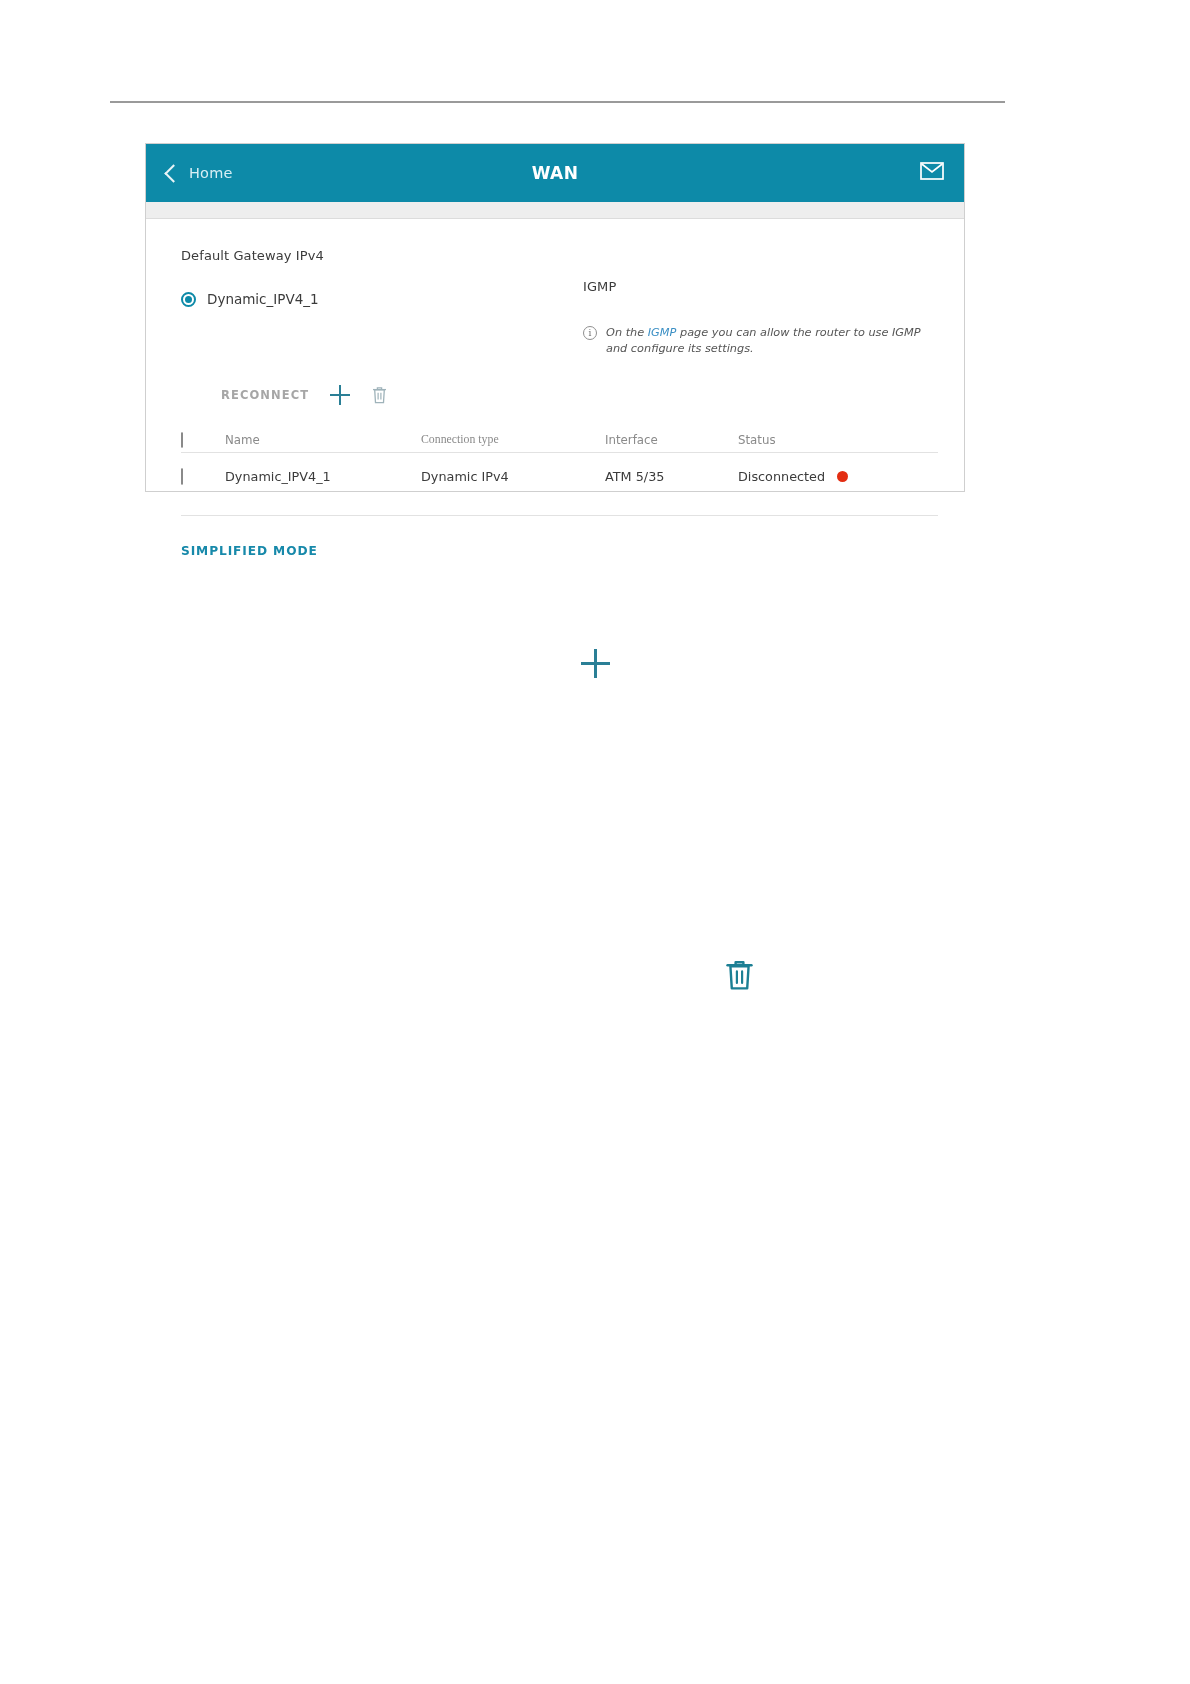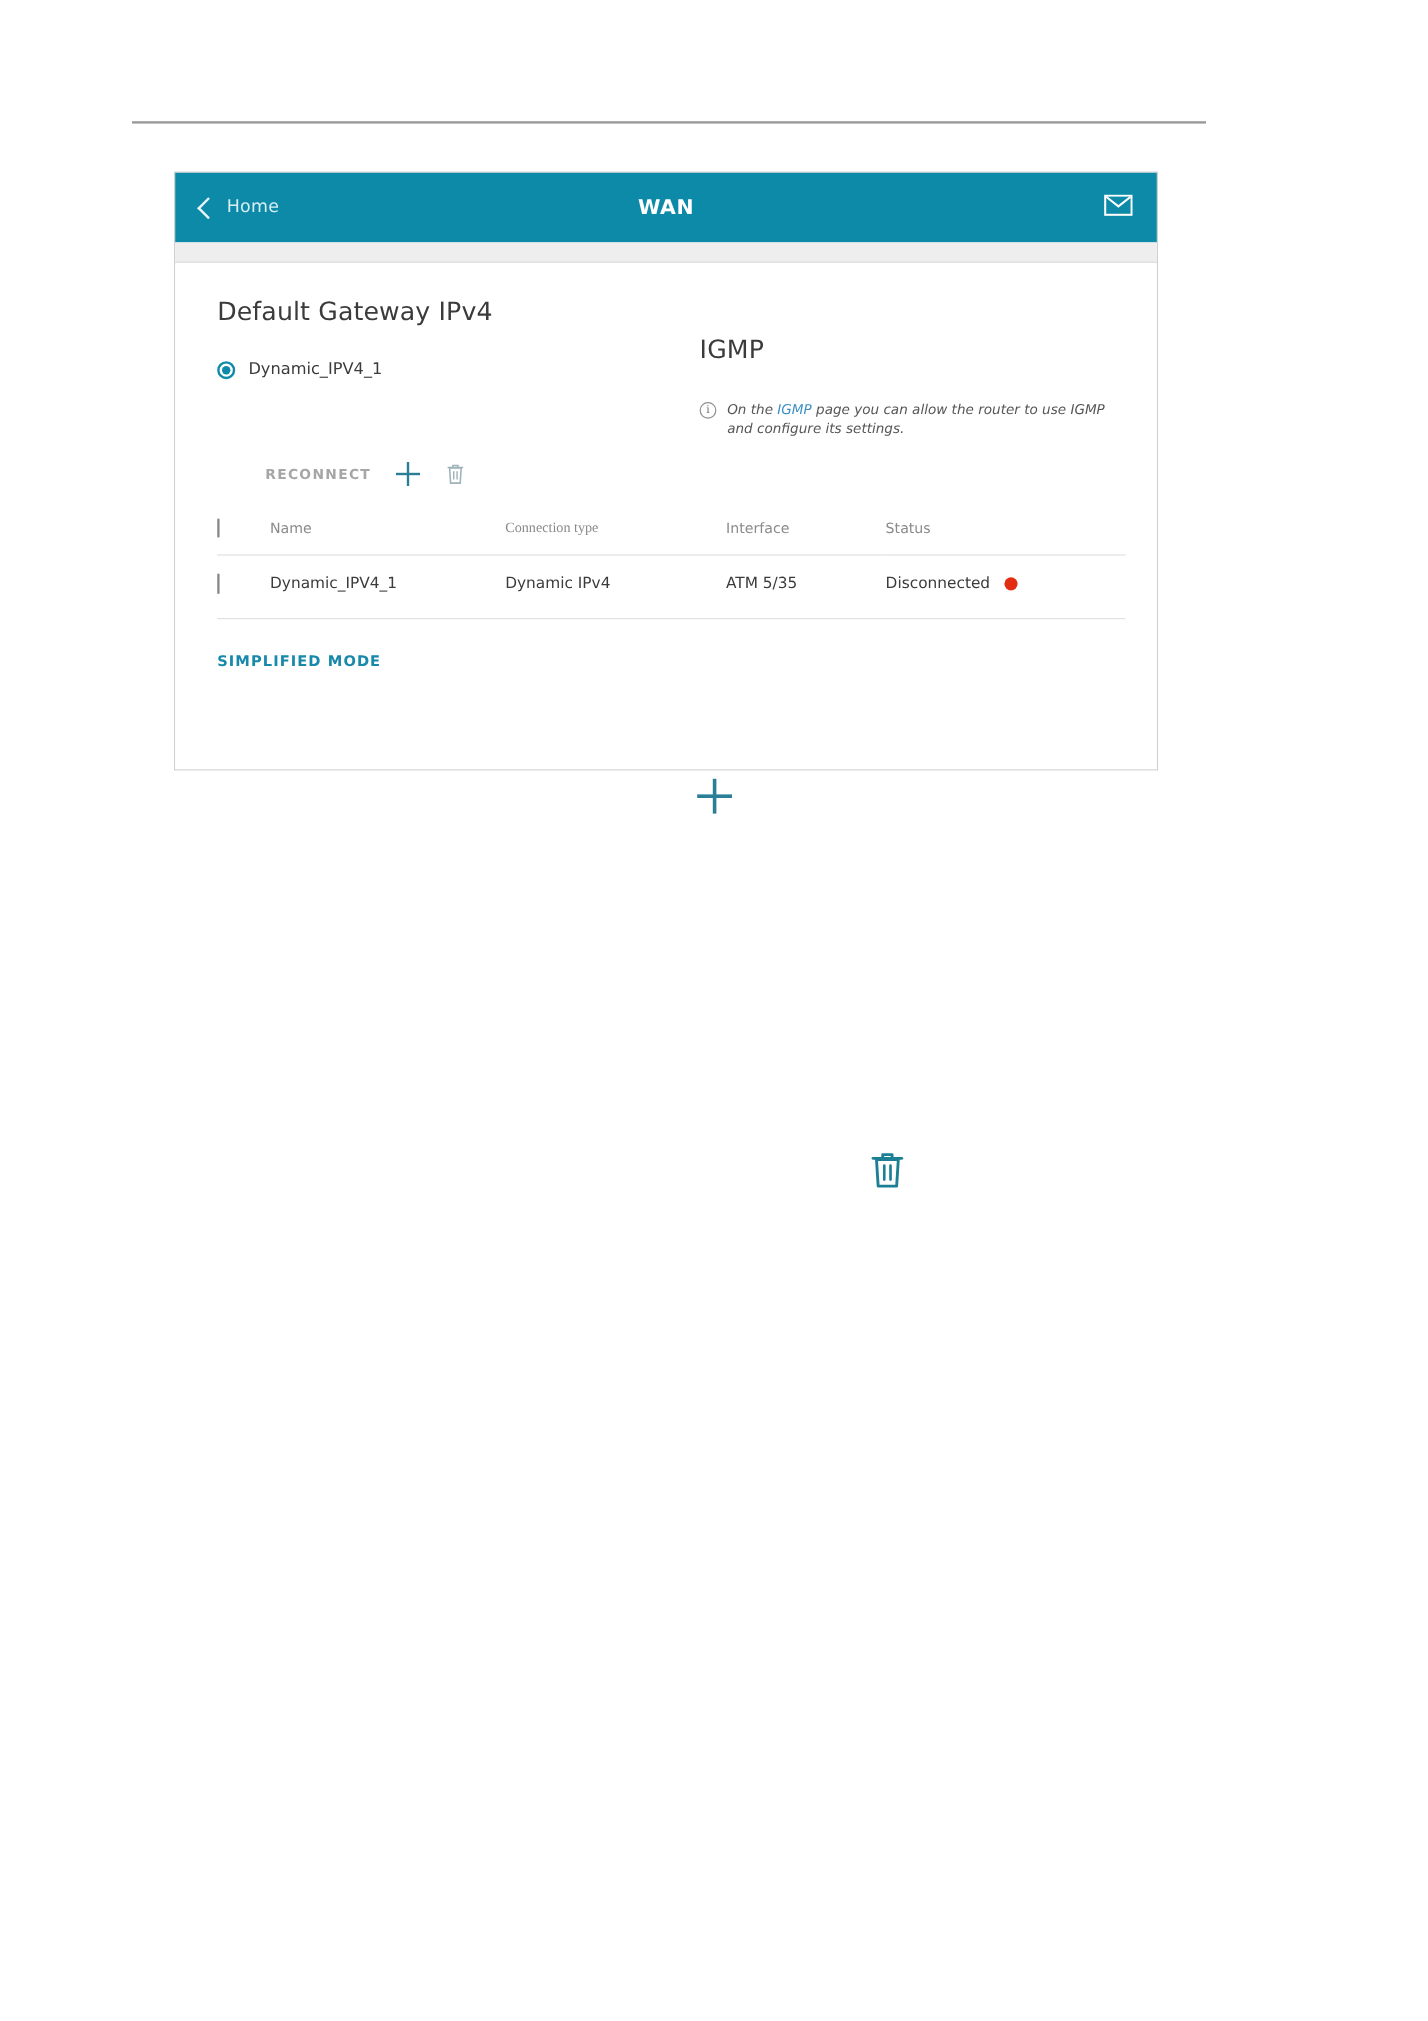--- a/index.html
+++ b/index.html
@@ -12,21 +12,21 @@
   }
 
   
   .page-rule{
     position:absolute;left:110px;top:101px;width:895px;height:2px;
     background:#9a9a9a;
   }
 
   
   .card{
-    position:absolute;left:145px;top:143px;width:820px;height:499px;
+    position:absolute;left:145px;top:143px;width:820px;height:349px;
     background:#ffffff;
     border:1px solid #cfcfcf;
     box-sizing:border-box;
   }
 
   .topbar{
     position:absolute;left:0;top:0;width:100%;height:58px;
     background:#0d8aa8;
     box-sizing:border-box;
   }
@@ -70,21 +70,21 @@
   }
 
   
   .cols{
     position:absolute;left:0;top:0;width:100%;
   }
   .col-left{position:absolute;left:35px;top:28px;width:385px;}
   .col-right{position:absolute;left:437px;top:28px;width:355px;margin-top:31px;}
 
   .sec-title{
-    font-size:21px;color:#3b3b3b;letter-spacing:.1px;
+    font-size:13px;color:#3b3b3b;letter-spacing:.1px;
   }
 
   .radio-row{
     display:flex;align-items:center;gap:11px;margin-top:28px;cursor:pointer;
   }
   .radio{
     width:15px;height:15px;border-radius:50%;
     border:2px solid #0d8aa8;box-sizing:border-box;
     display:flex;align-items:center;justify-content:center;
     flex:0 0 auto;
@@ -126,21 +126,21 @@
   .plus-sm:before{left:0;top:9px;width:20px;height:1.6px;}
   .plus-sm:after{top:0;left:9.2px;height:20px;width:1.6px;}
   .trash-sm{width:15px;height:18px;}
 
   table.conn{
     position:absolute;left:35px;top:212px;right:26px;
     border-collapse:collapse;width:calc(100% - 61px);
   }
   table.conn th{
     text-align:left;font-weight:normal;font-size:11.8px;color:#8a8a8a;
-    padding:0 0 15px 0;
+    padding:0 0 5px 0;
   }
   table.conn tbody tr{border-top:1px solid #e2e2e2;}
   table.conn td{
     font-size:12.8px;color:#3b3b3b;padding:16px 0 16px 0;
   }
   .cb{
     width:15px;height:15px;border:1.5px solid #8a8a8a;box-sizing:border-box;
     background:#fff;cursor:pointer;border-radius:1px;
   }
   .col-cb{width:44px;}

